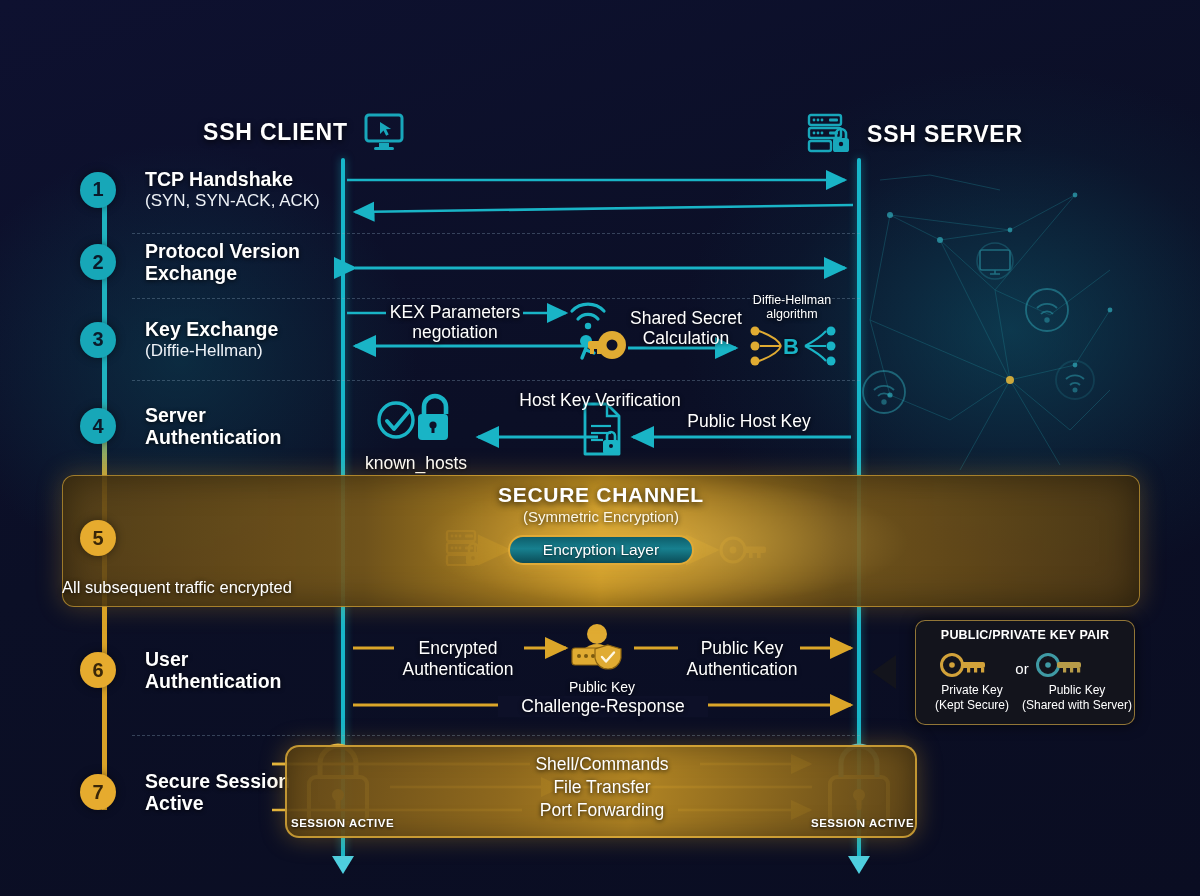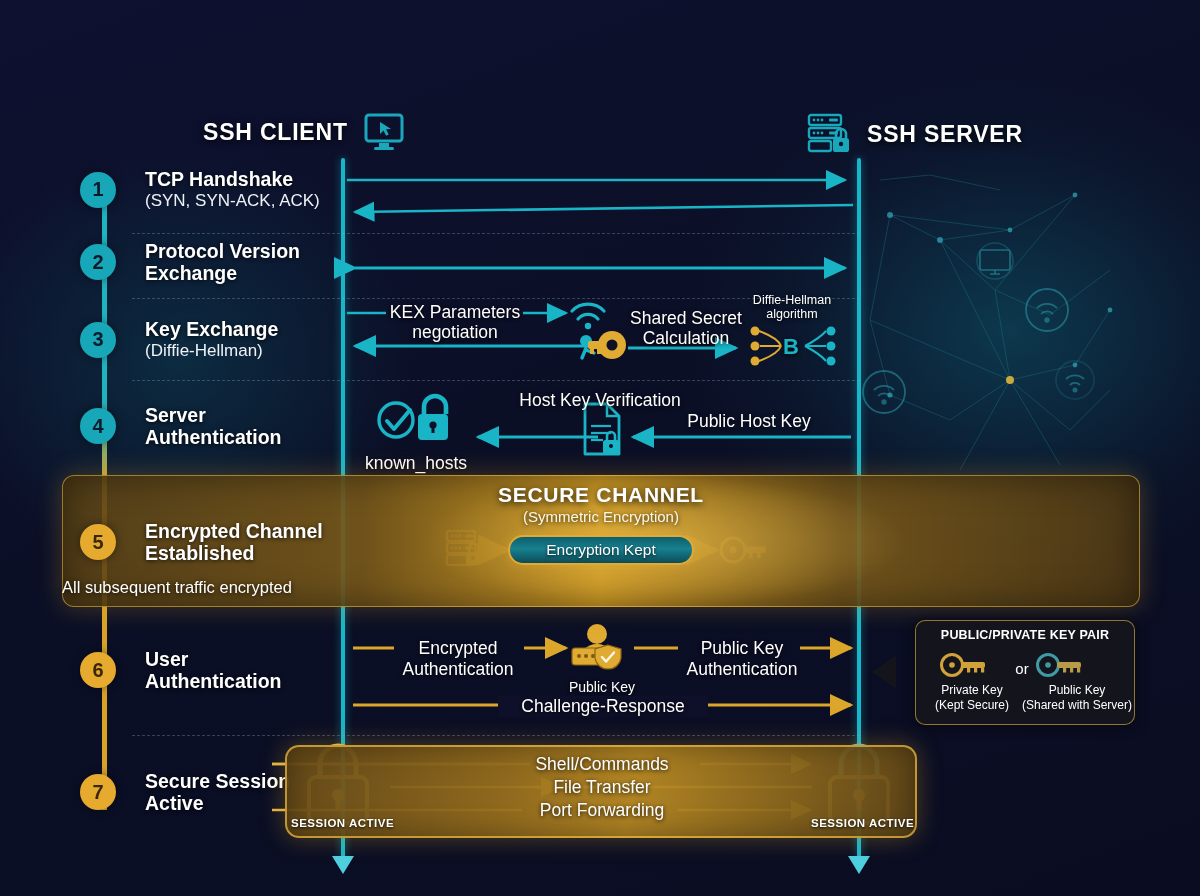--- a/index.html
+++ b/index.html
@@ -255,24 +255,20 @@
   <div class="step" style="top:404px">
     <div class="step-num teal">4</div>
     <div class="step-text">
       <div class="main">Server</div>
       <div class="main">Authentication</div>
     </div>
   </div>
 
   <div class="step" style="top:520px; z-index:5">
     <div class="step-num gold">5</div>
-    <div class="step-text">
-      <div class="main">Encrypted Channel</div>
-      <div class="main">Established</div>
-    </div>
   </div>
 
   <div class="step" style="top:648px">
     <div class="step-num gold">6</div>
     <div class="step-text">
       <div class="main">User</div>
       <div class="main">Authentication</div>
     </div>
   </div>
 
@@ -468,21 +464,21 @@
   <div class="flow-label" style="left:497px; top:390px; width:206px;">Host Key Verification</div>
   <div class="flow-label" style="left:660px; top:411px; width:178px;">Public Host Key</div>
   <div class="flow-label" style="left:352px; top:441px; width:128px;margin-top:12px;">known_hosts</div>
 
   <div id="secure-band">
     <div id="secure-inner"></div>
   </div>
   <div id="secure-title">SECURE CHANNEL</div>
   <div id="secure-sub">(Symmetric Encryption)</div>
   <div id="enc-tube">
-    <span>Encryption Kept</span>
+    <span>Encryption Layer</span>
   </div>
   <div id="secure-foot">All subsequent traffic encrypted</div>
 
   <div class="flow-label" style="left:388px; top:638px; width:140px;">Encrypted</div>
   <div class="flow-label" style="left:370px; top:659px; width:176px;">Authentication</div>
   <div class="flow-label" style="left:672px; top:638px; width:140px;">Public Key</div>
   <div class="flow-label" style="left:654px; top:659px; width:176px;">Authentication</div>
   <div class="flow-label small" style="left:532px; top:679px; width:140px;">Public Key</div>
   <div class="flow-label" style="left:498px; top:696px; width:210px; background:#0d1028; padding:0 6px;">Challenge-Response</div>
 

